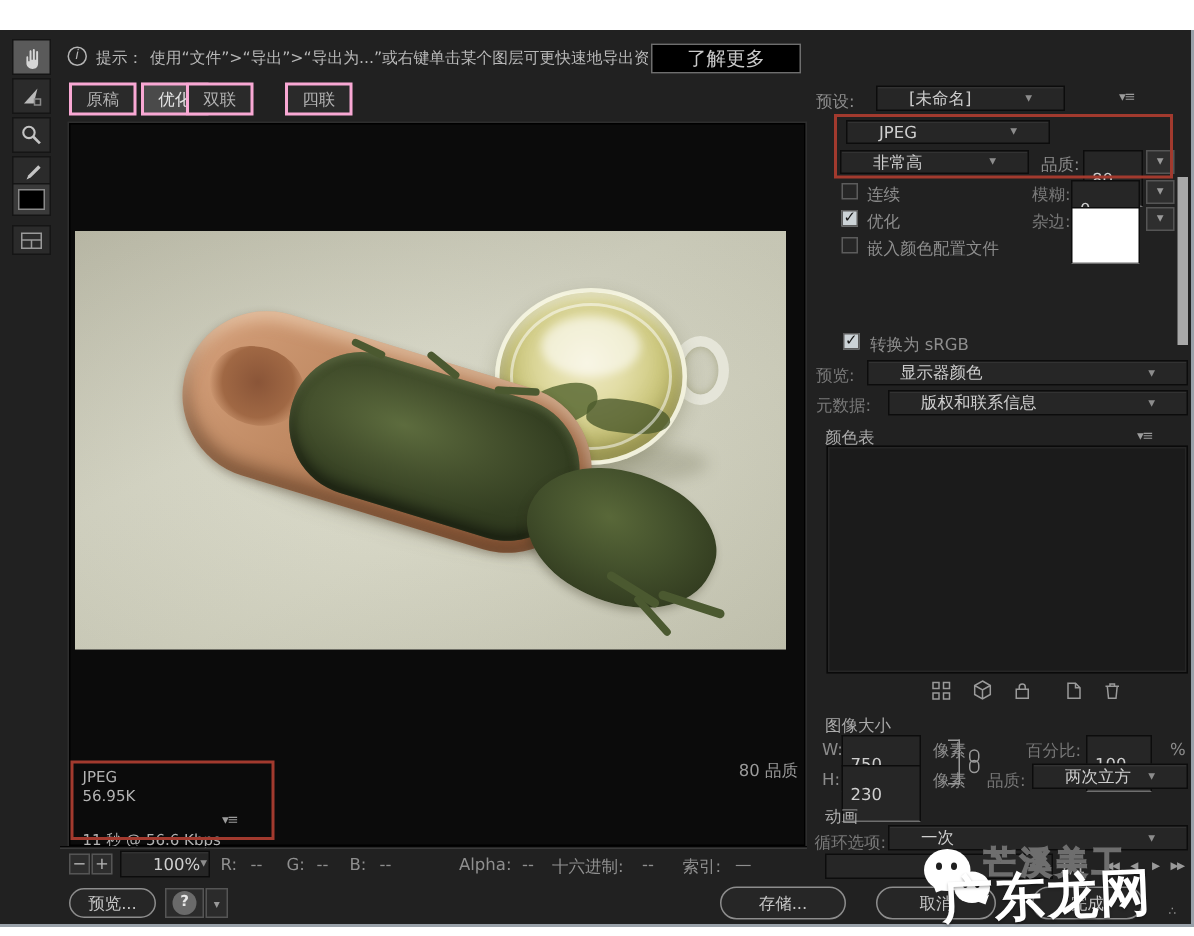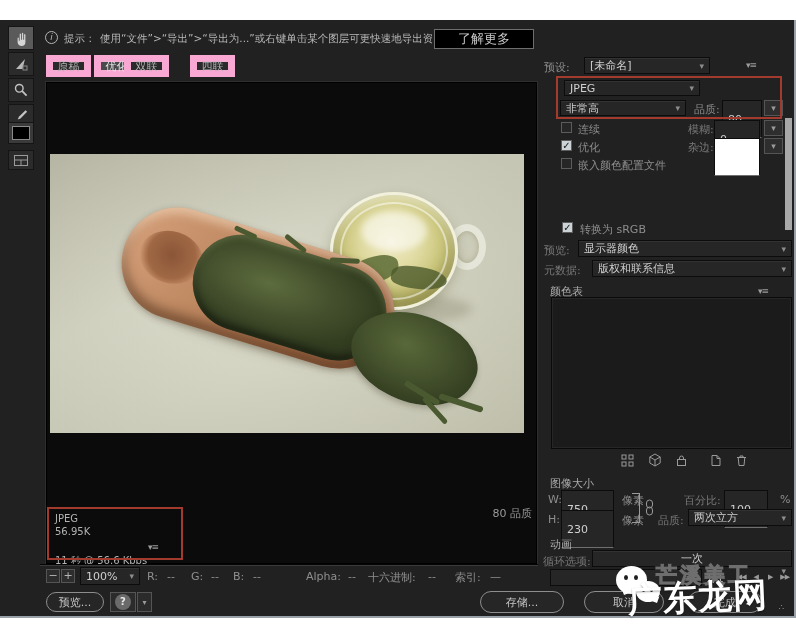--- a/index.html
+++ b/index.html
@@ -26,21 +26,21 @@
 
   
   .infoicon { position:absolute; width:13px; height:13px; border:1px solid #b5b5b5; border-radius:50%;
     color:#b5b5b5; font-size:9px; line-height:11px; text-align:center; font-style:italic; }
   .hinttext { position:absolute; color:#b8b8b8; font-size:10.5px; white-space:nowrap; overflow:hidden; }
   .morebtn { position:absolute; background:#000000; border:1px solid #6e6e6e; color:#c9c9c9;
     font-size:13px; display:flex; align-items:center; justify-content:center; }
 
   
   .tab { position:absolute; width:45px; height:22px; top:55px; background:#2a2a2a;
-    border:7px solid #f9a8d4; color:#b2b2b2; font-size:11px;
+    border:2px solid #f9a8d4; color:#b2b2b2; font-size:11px;
     display:flex; align-items:center; justify-content:center; }
   .tab.active { background:#4a4a4a; color:#e6e6e6; }
 
   
   .previewpane { position:absolute; left:46px; top:82px; width:491px; height:482px;
     background:#0b0b0b; border:1px solid #000; outline:1px solid #2e2e2e; }
   .photo { position:absolute; left:50px; top:154px; width:474px; height:279px; overflow:hidden;
     background:linear-gradient(155deg,#c6c5b3 0%,#d9d9c8 38%,#d8d8c6 62%,#cfcfbc 100%); }
   .photo .vig { position:absolute; inset:0;
     background:radial-gradient(ellipse at 45% 55%, rgba(255,255,255,0.08), rgba(60,60,40,0.12) 95%); }
@@ -97,21 +97,21 @@
     color:#e8e8e8; font-size:10px; line-height:16px; text-align:center; font-weight:bold; }
   .chevbox { position:absolute; background:#2b2b2b; border:1px solid #555; color:#9a9a9a;
     font-size:8px; display:flex; align-items:center; justify-content:center; }
 
   
   .lbl { position:absolute; color:#8d8d8d; font-size:11px; white-space:nowrap; }
   .lbl.dim { color:#787878; }
   .hdr { position:absolute; color:#ababab; font-size:11px; white-space:nowrap; }
   .dd { position:absolute; background:#262626; border:1px solid #0c0c0c;
     box-shadow:inset 0 1px 0 rgba(255,255,255,0.06); color:#cfcfcf; font-size:11px;
-    display:flex; align-items:center; padding:0 5px; white-space:nowrap; }
+    display:flex; align-items:center; padding:0 21px; white-space:nowrap; }
   .dd .chev { margin-left:auto; color:#8d8d8d; font-size:9px; }
   .menu { position:absolute; color:#9c9c9c; font-size:9px; letter-spacing:-1px; }
   .field { position:absolute; background:#262626; border:1px solid #0c0c0c; border-bottom:1px solid #6f6f6f;
     color:#cfcfcf; font-size:11px; display:flex; align-items:center; padding:18px 5px; }
   .chevbtn { position:absolute; background:#2e2e2e; border:1px solid #555; color:#9a9a9a;
     font-size:9px; display:flex; align-items:center; justify-content:center; }
   .chk { position:absolute; width:11px; height:11px; background:#262626; border:1px solid #5c5c5c;
     font-size:10px; line-height:10px; text-align:center; color:#161616; }
   .chk.on { background:#ccd3d7; }
   .well { position:absolute; left:551px; top:297px; width:241px; height:152px;
@@ -356,21 +356,21 @@
       </svg>
   </div>
   <span class="lbl dim" style="left:658px; top:513px;">品质:</span>
   <div class="dd" style="left:688px; top:509px; width:104px; height:17px;">
     <span>两次立方</span>
     <span class="chev">▾</span>
   </div>
 
   <span class="hdr" style="left:550px; top:537px;">动画</span>
   <span class="lbl dim" style="left:543px; top:554px;">循环选项:</span>
-  <div class="dd" style="left:592px; top:550px; width:200px; height:17px;flex-direction:column;">
+  <div class="dd" style="left:592px; top:550px; width:200px; height:17px;">
     <span>一次</span>
     <span class="chev">▾</span>
   </div>
   <div class="inset" style="left:550px; top:569px; width:152px; height:17px;"></div>
   <span class="lbl" style="left:706px; top:572px; color:#b0b0b0;">1/1</span>
   <div class="pbk">
     <span>◀◀</span>
     <span>◀</span>
     <span>▶</span>
     <span>▶▶</span>

